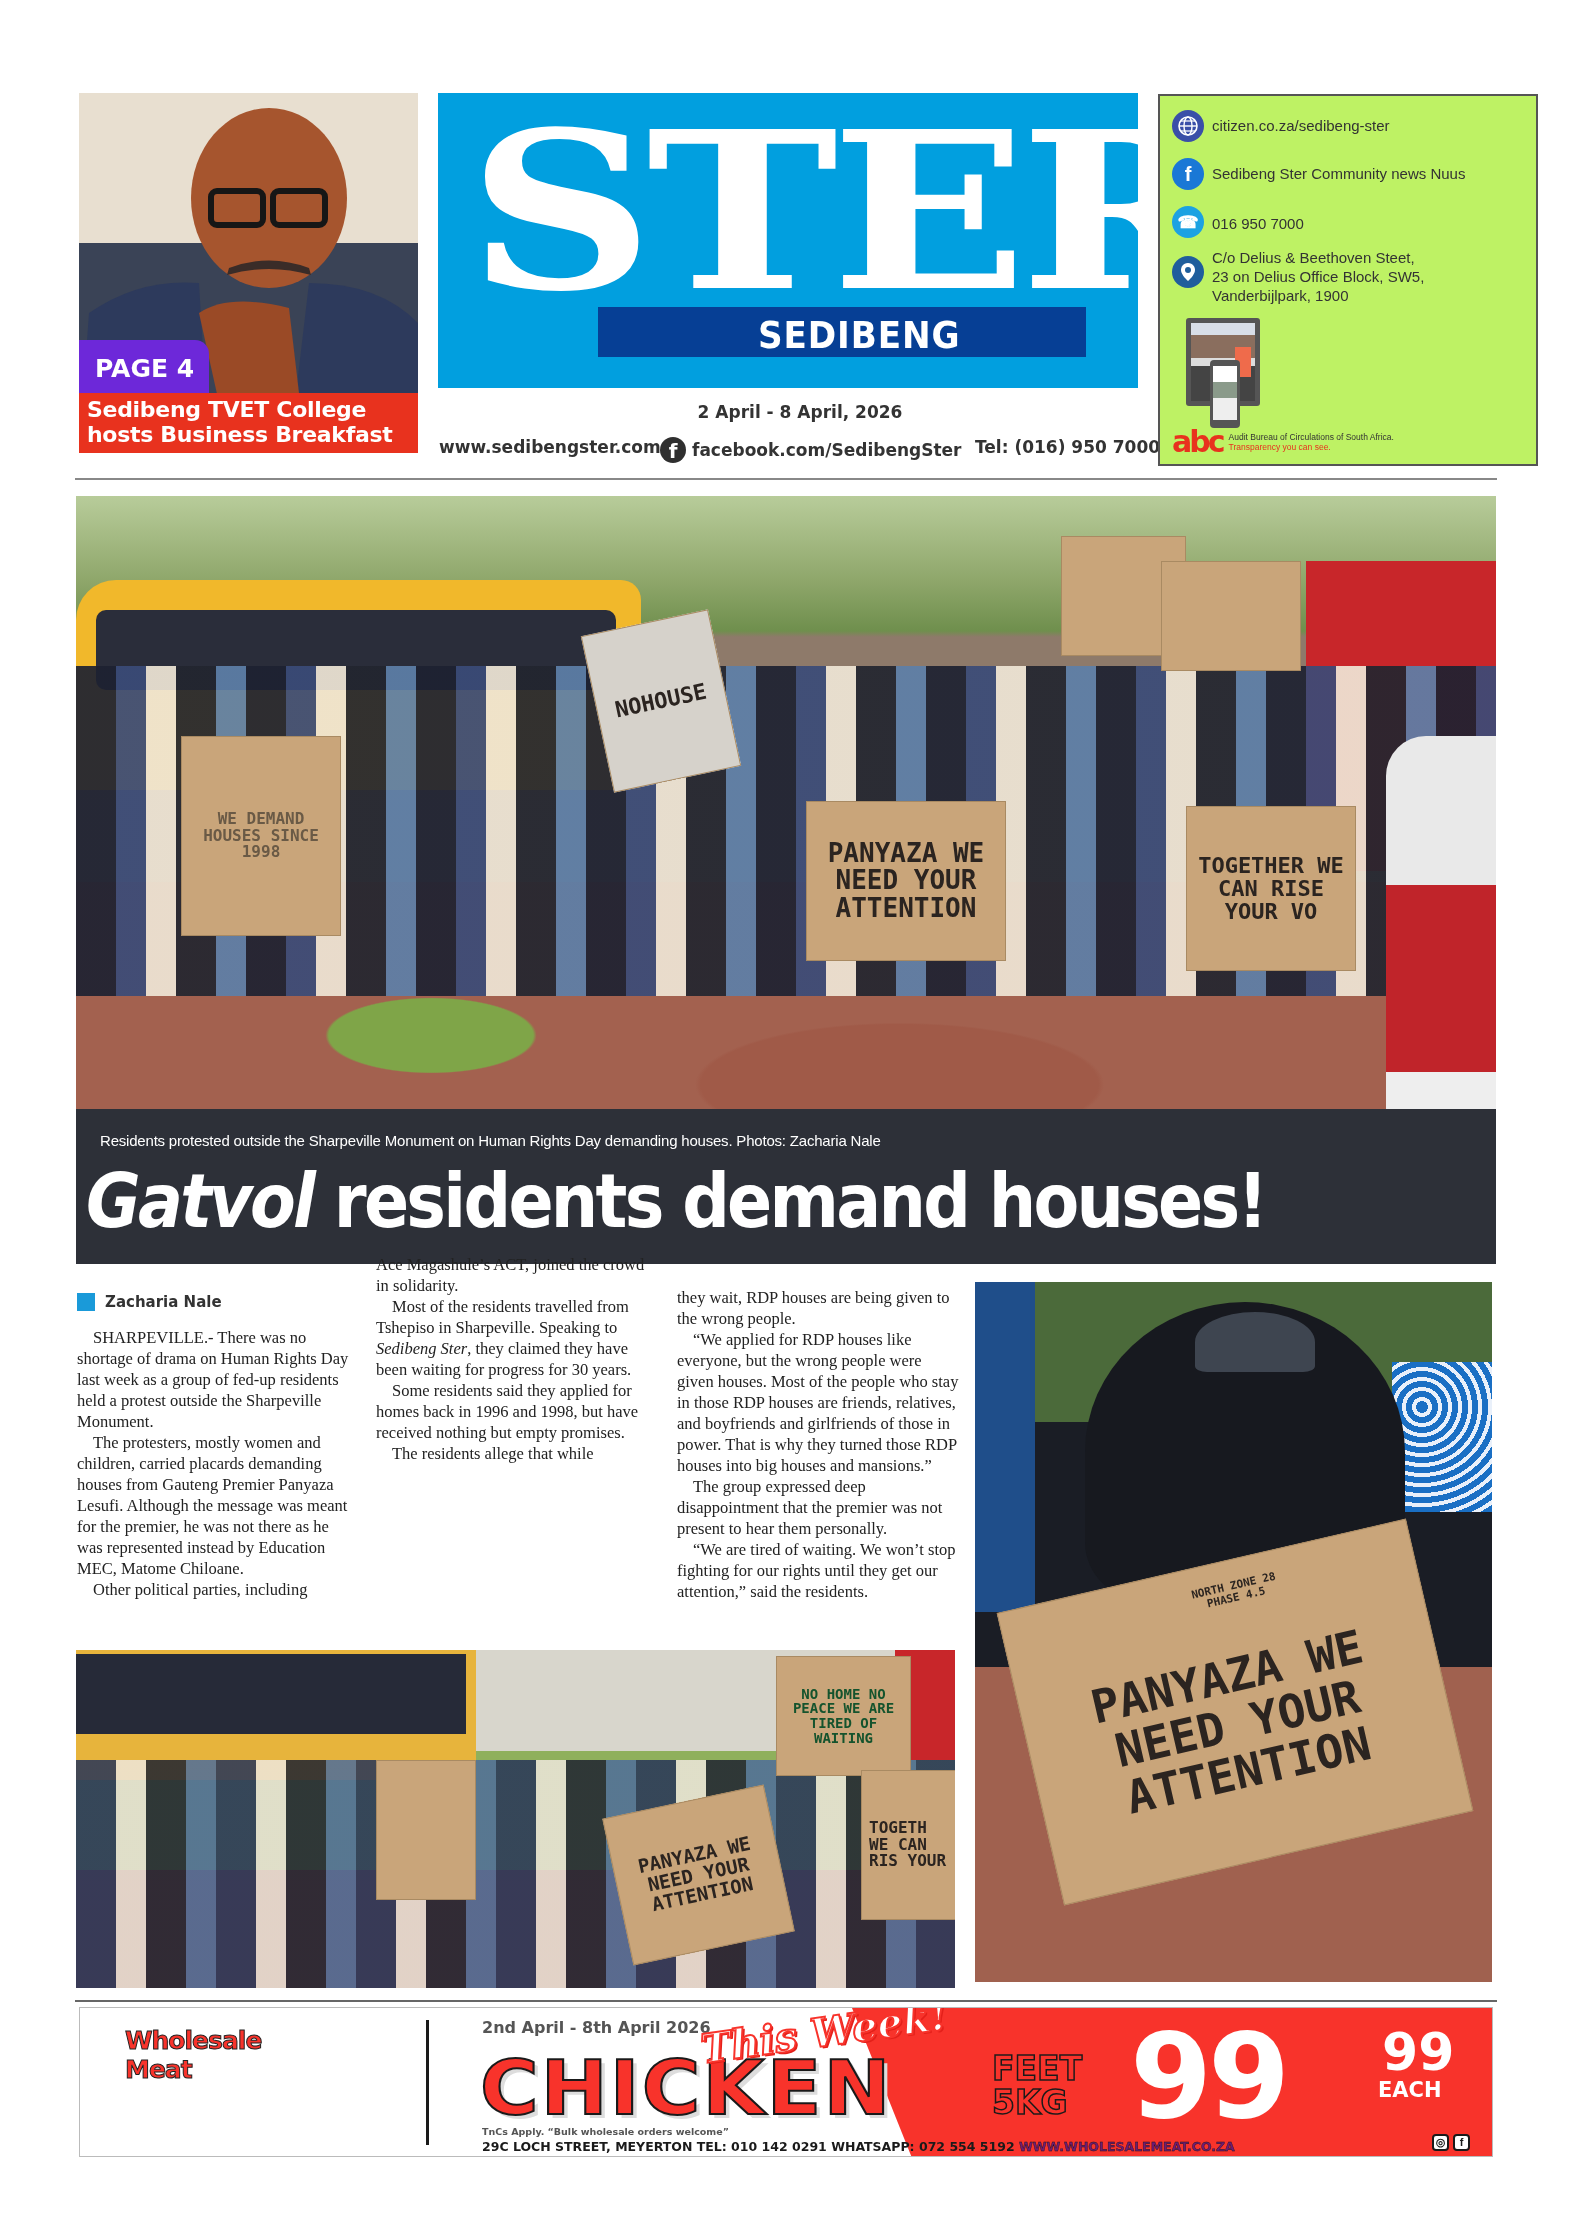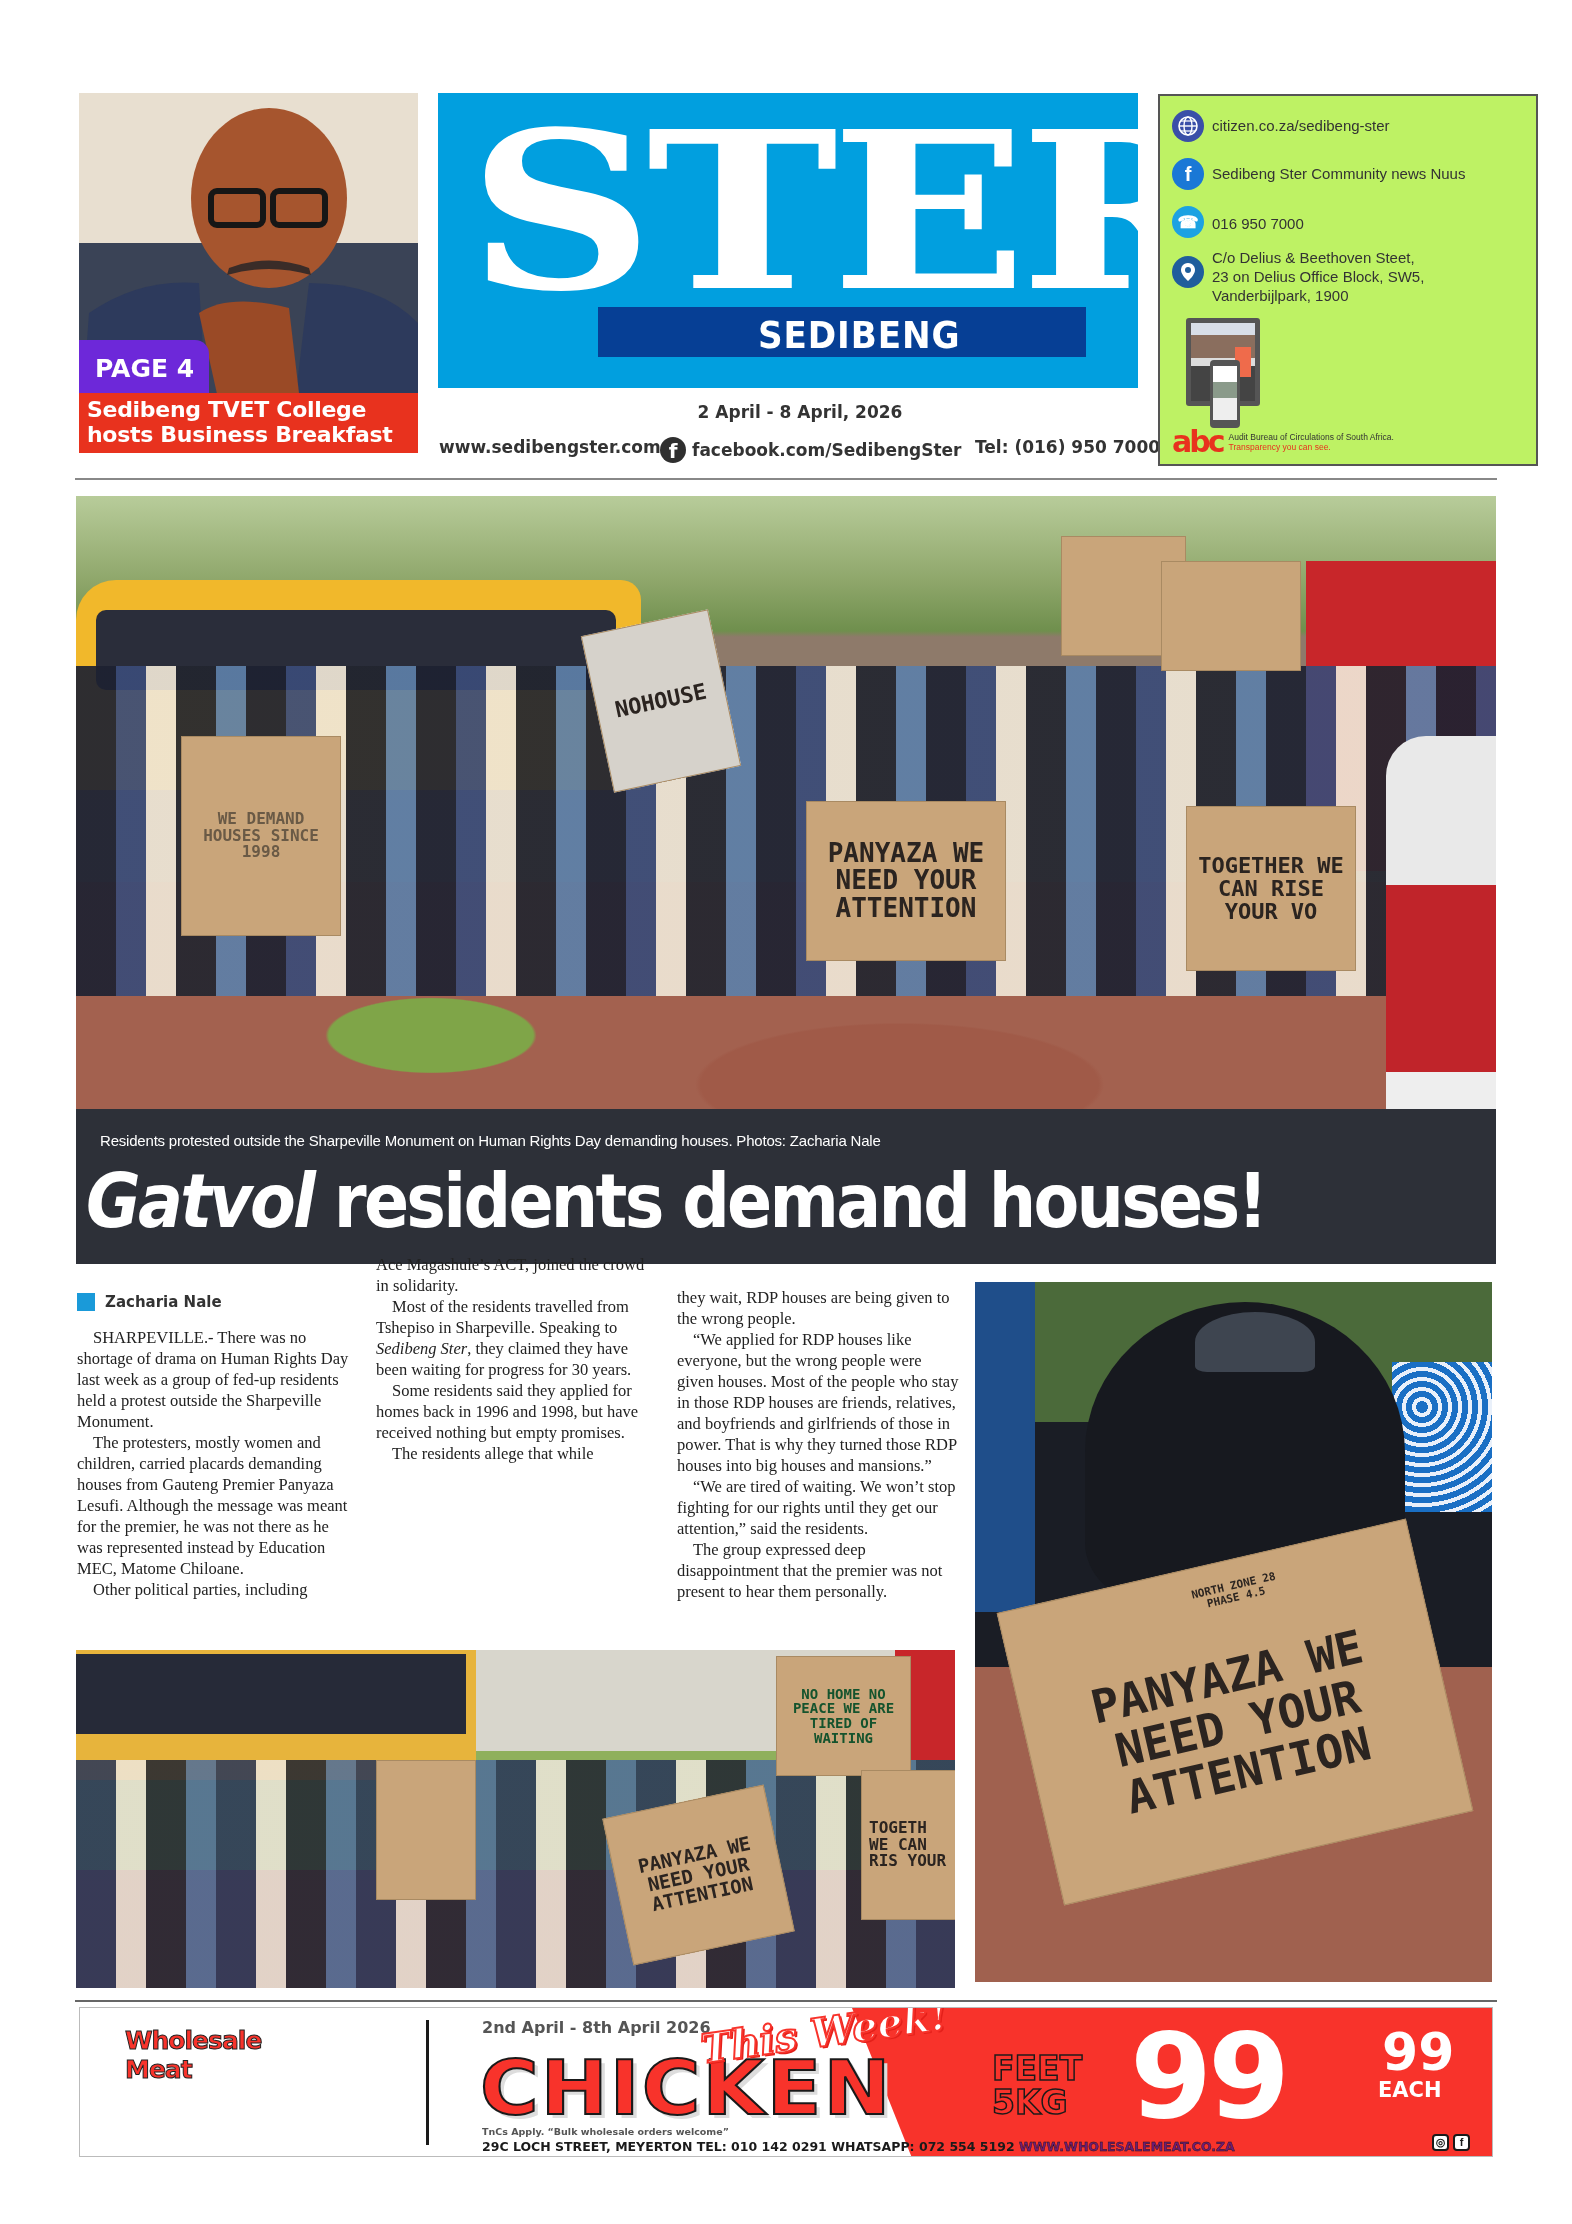--- a/index.html
+++ b/index.html
@@ -232,22 +232,22 @@
 <div class="col col2">
   <p class="noindent">Ace Magashule’s ACT, joined the crowd in solidarity.</p>
   <p><span>Most of the residents travelled from Tshepiso in Sharpeville. Speaking to </span><i>Sedibeng Ster</i><span>, they claimed they have been waiting for progress for 30 years.</span></p>
   <p>Some residents said they applied for homes back in 1996 and 1998, but have received nothing but empty promises.</p>
   <p>The residents allege that while</p>
 </div>
 
 <div class="col col3">
   <p class="noindent">they wait, RDP houses are being given to the wrong people.</p>
   <p>“We applied for RDP houses like everyone, but the wrong people were given houses. Most of the people who stay in those RDP houses are friends, relatives, and boyfriends and girlfriends of those in power. That is why they turned those RDP houses into big houses and mansions.”</p>
+  <p>The group expressed deep disappointment that the premier was not present to hear them personally.</p>
   <p>“We are tired of waiting. We won’t stop fighting for our rights until they get our attention,” said the residents.</p>
-  <p>The group expressed deep disappointment that the premier was not present to hear them personally.</p>
 </div>
 
 <div class="photo2">
   <div class="bus"></div>
   <div class="redwall"></div>
   <div class="crowd"></div>
   <div class="placard" style="left:700px;top:6px;width:135px;height:120px;font-size:14px;padding:8px;color:#14532d">NO HOME NO PEACE WE ARE TIRED OF WAITING</div>
   <div class="placard" style="left:540px;top:150px;width:165px;height:150px;font-size:19px;padding:12px;transform:rotate(-12deg)">PANYAZA WE NEED YOUR ATTENTION</div>
   <div class="placard" style="left:785px;top:120px;width:100px;height:150px;font-size:16px;padding:8px;justify-content:flex-start;text-align:left">TOGETH WE CAN RIS YOUR</div>
   <div class="placard" style="left:300px;top:110px;width:100px;height:140px"></div>

